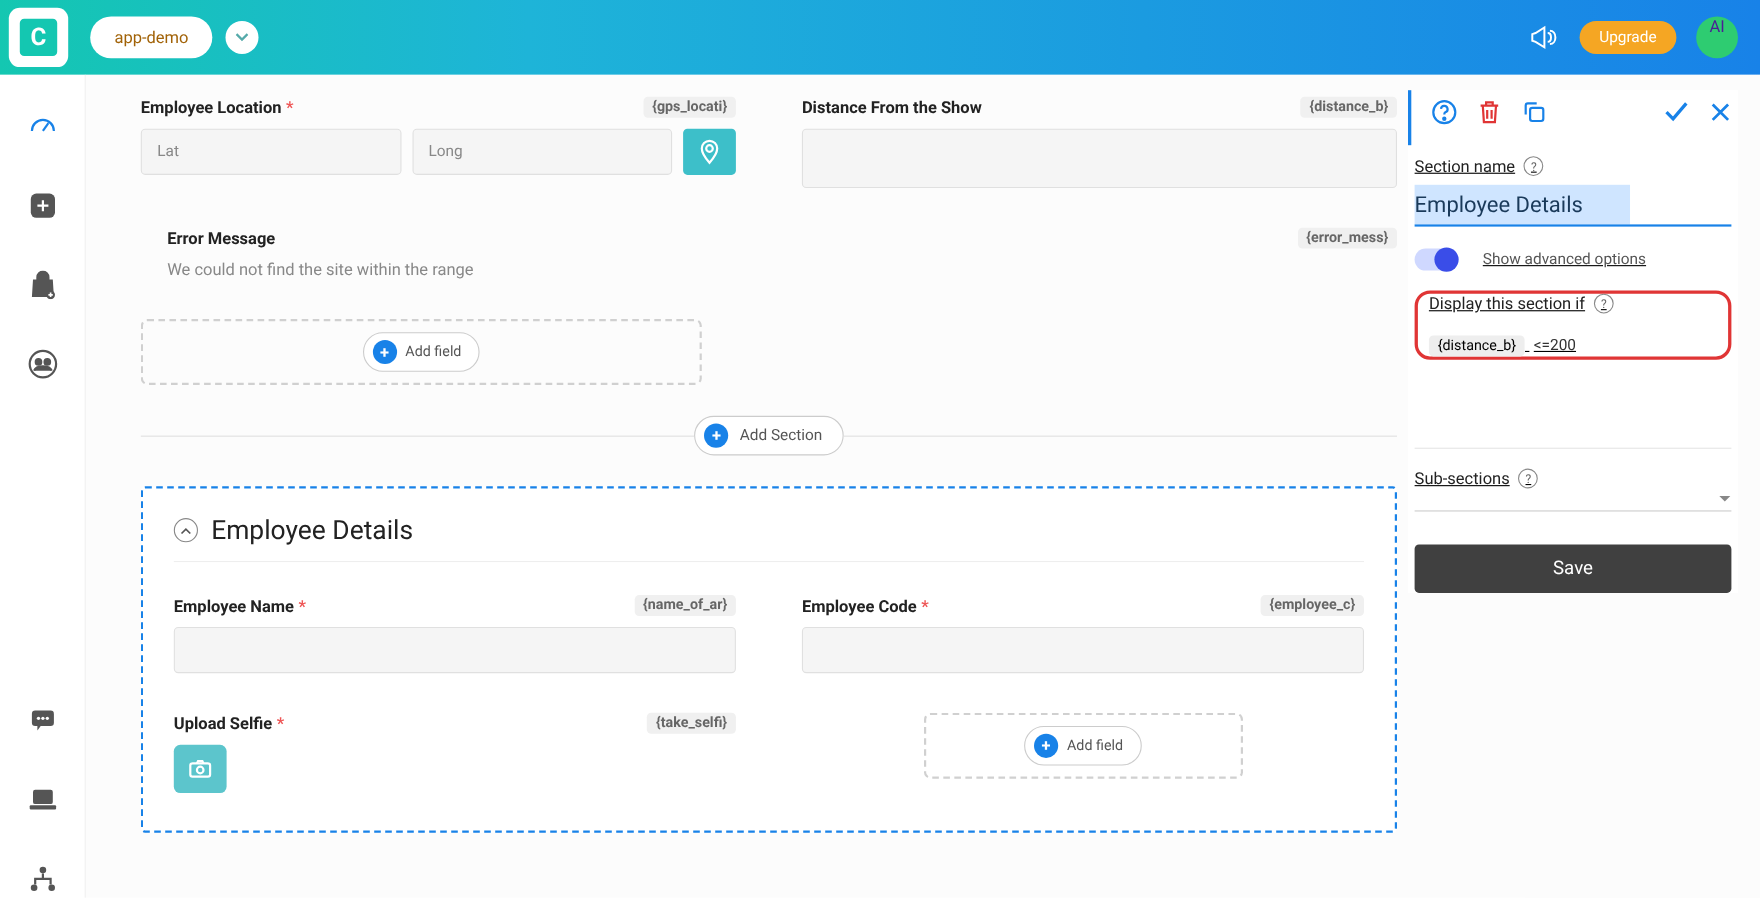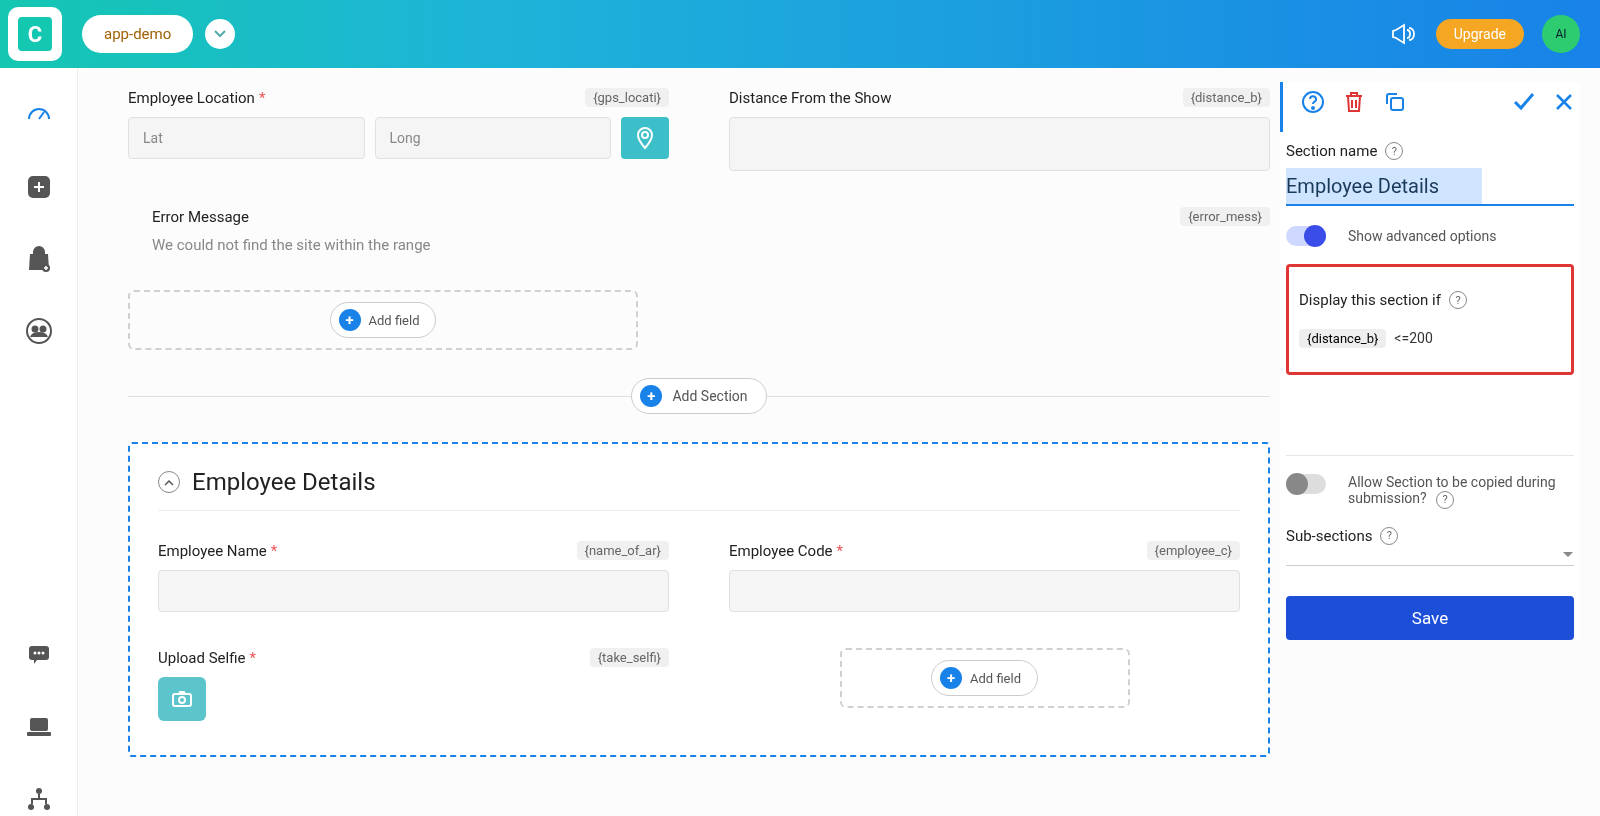--- a/index.html
+++ b/index.html
@@ -8,36 +8,36 @@
 
 .header { height: 68px; background: linear-gradient(90deg, #14c7b1 0%, #1eb4d8 30%, #1882e8 100%); display: flex; align-items: center; padding: 0 20px 0 8px; }
 .logo-box { width: 54px; height: 54px; background: #fff; border-radius: 10px; display:flex; align-items:center; justify-content:center; margin-right: 20px; position: relative; }
 .logo-inner { width: 34px; height: 34px; border: 3px solid #14c7b1; border-radius: 4px; background: #14c7b1; display:flex; align-items:center; justify-content:center; }
 .logo-inner span { color:#fff; font-weight:700; font-size:22px; }
 .app-pill { background:#fff; border-radius: 22px; height: 38px; display:flex; align-items:center; padding: 0 22px; color:#a16207; font-size:15px; }
 .dropdown-circle { width:30px; height:30px; border-radius:50%; background:#fff; margin-left:12px; display:flex; align-items:center; justify-content:center; color:#5aa; cursor:pointer; }
 .header-spacer { flex:1; }
 .header-icon { color:#fff; margin-right: 20px; cursor:pointer; display:flex; align-items:center; }
 .upgrade-btn { background:#f5a623; color:#fff; border-radius:20px; padding:7px 18px; font-size:14px; margin-right:18px; cursor:pointer; }
-.avatar { width:38px; height:38px; border-radius:50%; background:#2ecc71; color:#0f172a; display:flex; align-items:center; justify-content:center; font-size:12px; }
+.avatar { width:38px; height:38px; border-radius:50%; background:#2ecc71; color:#4c1d95; display:flex; align-items:flex-start; justify-content:center; font-size:15px; }
 
 
 .sidebar { position:absolute; top:68px; left:0; width:78px; height:748px; background:#fff; border-right:1px solid #eee; display:flex; flex-direction:column; align-items:center; padding-top:30px; gap:38px; }
 .sidebar-item { width:34px; height:34px; display:flex; align-items:center; justify-content:center; color:#888; cursor:pointer; }
 .sidebar-item.active { color:#1882e8; }
 .sidebar-spacer { flex:1; }
 
 
 .main { position:absolute; top:68px; left:78px; right:0; bottom:0; background:#fcfcfc; overflow:hidden; }
 .content-scroll { position:absolute; top:0; left:20px; right:320px; bottom:0; padding:20px 10px 20px 30px; overflow:auto; }
 
 
 .form-row { display:flex; gap:60px; margin-bottom:36px; }
 .form-col { flex:1; }
-.field-label { font-size:15px; color:#222; font-weight:400; margin-bottom:10px; display:flex; align-items:center; }
+.field-label { font-size:15px; color:#222; font-weight:700; margin-bottom:10px; display:flex; align-items:center; }
 .req { color:#e55; margin-left:4px; }
 .field-tag { margin-left:auto; font-size:13px; color:#666; background:#f0f0f0; border-radius:4px; padding:2px 8px; }
 .input-row { display:flex; gap:10px; }
 .text-input { flex:1; height:42px; border:1px solid #e0e0e0; border-radius:4px; background:#f5f5f5; padding:0 14px; font-size:14px; color:#555; }
 .text-input::placeholder { color:#888; }
 .textarea-input { width:100%; height:54px; border:1px solid #e0e0e0; border-radius:4px; background:#f5f5f5; }
 .location-btn { width:48px; height:42px; background:#3dbfc9; border-radius:4px; display:flex; align-items:center; justify-content:center; color:#fff; cursor:pointer; }
 .error-msg { color:#888; font-size:15px; margin-top:8px; }
 
 .add-field-zone { border:2px dashed #d0d0d0; border-radius:6px; width:510px; height:60px; display:flex; align-items:center; justify-content:center; margin-top:10px; }
@@ -49,38 +49,38 @@
 .section-divider hr { flex:1; border:none; border-top:1px solid #e0e0e0; }
 .add-section-btn { border:1px solid #ccc; border-radius:20px; padding:6px 18px 6px 8px; display:flex; align-items:center; gap:10px; font-size:14px; color:#555; cursor:pointer; background:#fff; }
 
 
 .section-box { border:2px dashed #1882e8; border-radius:4px; padding:24px 28px; margin-top:24px; background:#fff; }
 .section-header { display:flex; align-items:center; gap:12px; font-size:24px; color:#222; font-weight:400; border-bottom:1px solid #eee; padding-bottom:14px; margin-bottom:30px; }
 .collapse-icon { width:22px; height:22px; border:1px solid #888; border-radius:50%; display:flex; align-items:center; justify-content:center; font-size:11px; cursor:pointer; }
 .camera-btn { width:48px; height:44px; background:#5cc5cc; border-radius:6px; display:flex; align-items:center; justify-content:center; color:#fff; cursor:pointer; margin-top:8px; }
 
 
-.right-panel { position:absolute; top:14px; right:20px; width:300px; background:#fff; }
+.right-panel { position:absolute; top:14px; right:20px; width:300px; background:#fff;text-decoration:underline; }
 .panel-toolbar { display:flex; align-items:center; gap:18px; padding:8px 6px 18px; border-left:3px solid #1882e8; padding-left:18px; }
 .panel-toolbar .spacer { flex:1; }
 .panel-icon { cursor:pointer; display:flex; }
 .panel-label { font-size:15px; color:#222; display:flex; align-items:center; gap:8px; }
 .help-circ { width:18px; height:18px; border:1px solid #888; border-radius:50%; display:inline-flex; align-items:center; justify-content:center; font-size:11px; color:#666; }
 .panel-input { width:100%; border:none; border-bottom:2px solid #1882e8; font-size:20px; padding:6px 0; margin:8px 0 20px; color:#1a3a5a; outline:none; background:linear-gradient(to right, #cfe5ff 0%, #cfe5ff 100%) no-repeat; background-size: 68% 100%; }
 .toggle-row { display:flex; align-items:center; gap:22px; font-size:14px; color:#555; margin-bottom:18px; }
 .toggle { width:40px; height:20px; border-radius:10px; position:relative; cursor:pointer; }
 .toggle.on { background:#cfd8ff; }
 .toggle.on::after { content:''; position:absolute; right:0; top:-1px; width:22px; height:22px; border-radius:50%; background:#3a4de8; }
 .toggle.off { background:#ddd; }
 .toggle.off::after { content:''; position:absolute; left:0; top:-1px; width:22px; height:22px; border-radius:50%; background:#888; }
-.highlight-box { border:3px solid #e03535; border-radius:4px; padding:24px 10px; margin-bottom:80px; }
+.highlight-box { border:3px solid #e03535; border-radius:14px; padding:0 10px; margin-bottom:80px; }
 .condition-pill { background:#eee; border-radius:4px; padding:2px 8px; font-size:13px; display:inline-block; margin-top:10px; }
 .panel-divider { border:none; border-top:1px solid #e5e5e5; margin:18px 0; }
 .sub-select { width:100%; border:none; border-bottom:1px solid #ccc; padding:6px 0; display:flex; justify-content:flex-end; color:#888; cursor:pointer; }
-.save-btn { width:100%; height:44px; background:#1d4ed8; color:#fff; border:none; border-radius:4px; font-size:17px; margin-top:30px; cursor:pointer; }
+.save-btn { width:100%; height:44px; background:#404040; color:#fff; border:none; border-radius:4px; font-size:17px; margin-top:30px; cursor:pointer; }
 
 svg { display:block; }
 </style>
 </head>
 <body>
 
 <div class="header">
   <div class="logo-box">
     <div class="logo-inner">
         <span>C</span>
@@ -328,27 +328,20 @@
           <span class="help-circ">?</span>
         </div>
         <div style="margin-top:10px;">
           <span class="condition-pill">{distance_b}</span>
           <span style="font-size:14px;color:#333;margin-left:4px;">&lt;=200</span>
         </div>
       </div>
 
       <hr class="panel-divider">
 
-      <div class="toggle-row" style="align-items:flex-start;">
-        <div class="toggle off"></div>
-        <span style="flex:1">
-          <span>Allow Section to be copied during submission?</span>
-          <span class="help-circ" style="margin-left:6px;">?</span>
-        </span>
-      </div>
 
       <div class="panel-label" style="margin-top:18px;">
         <span>Sub-sections</span>
         <span class="help-circ">?</span>
       </div>
       <div class="sub-select">
         <svg width="12" height="8" viewBox="0 0 12 8">
             <path d="M1 1l5 5 5-5" fill="#888"></path>
           </svg>
       </div>

